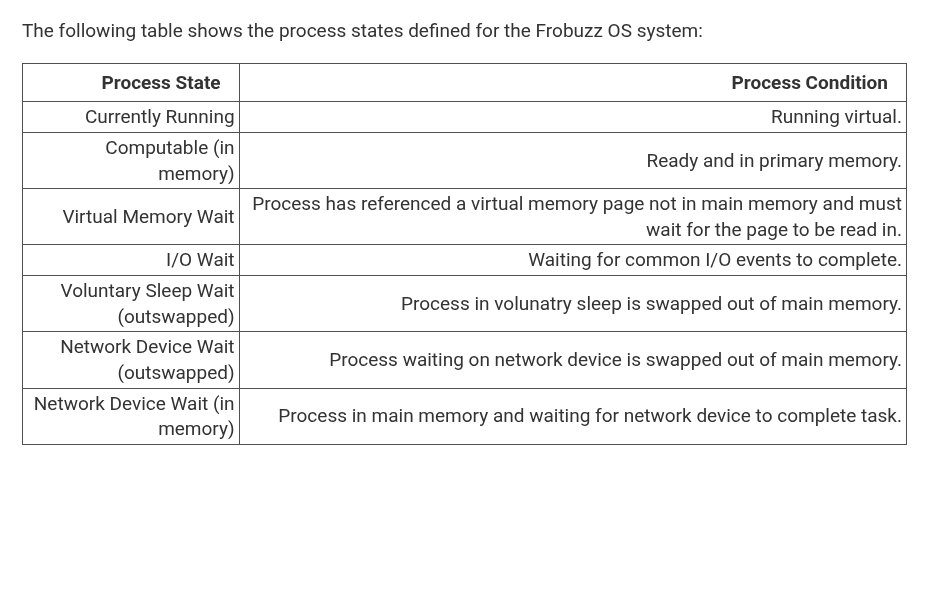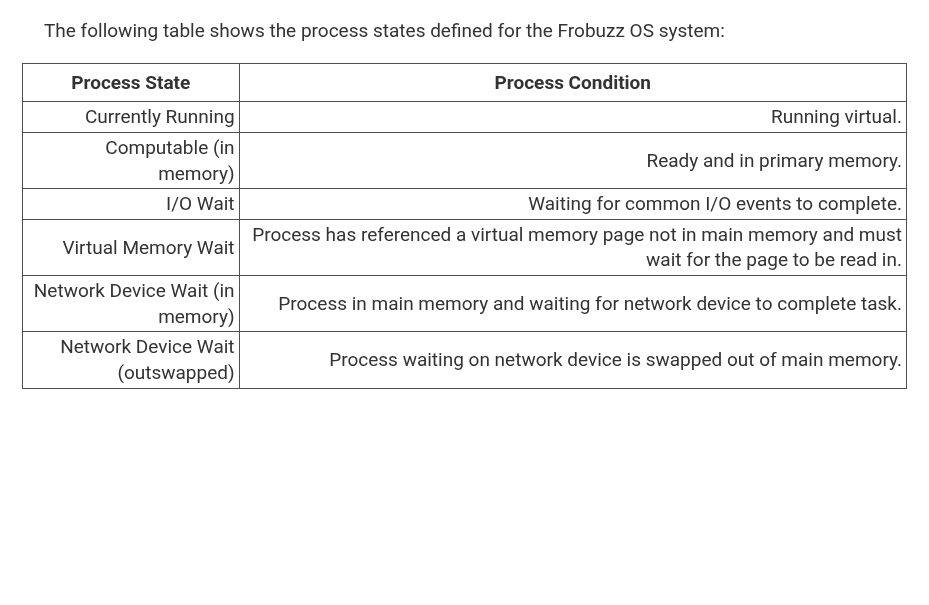--- a/index.html
+++ b/index.html
@@ -11,37 +11,35 @@
       font-family: -apple-system, BlinkMacSystemFont, "Segoe UI", Roboto, "Helvetica Neue", Arial, sans-serif;
       font-size: 19px;
       color: #333;
       padding: 18px 22px;
       background: #fff;
       width: 929px;
     }
     .intro {
       margin-bottom: 18px;
       line-height: 1.4;
-      margin-left: 22px;
     }
     table {
       border-collapse: collapse;
       width: 100%;
       table-layout: fixed;
     }
     th, td {
       border: 1px solid #505050;
       padding: 2px 4px;
       vertical-align: middle;
       text-align: right;
       line-height: 1.35;
     }
     th {
       font-weight: 700;
-      text-align: center;
       padding: 6px 18px;
     }
     col.col-state { width: 24.5%; }
     col.col-cond  { width: 75.5%; }
   </style>
 </head>
 <body>
 
 <p class="intro">The following table shows the process states defined for the Frobuzz OS system:</p>
 
@@ -59,29 +57,33 @@
   <tbody>
     <tr>
       <td>Currently Running</td>
       <td>Running virtual.</td>
     </tr>
     <tr>
       <td>Computable (in memory)</td>
       <td>Ready and in primary memory.</td>
     </tr>
     <tr>
+      <td>Virtual Memory Wait</td>
+      <td>Process has referenced a virtual memory page not in main memory and must wait for the page to be read in.</td>
+    </tr>
+    <tr>
       <td>I/O Wait</td>
       <td>Waiting for common I/O events to complete.</td>
     </tr>
     <tr>
-      <td>Virtual Memory Wait</td>
-      <td>Process has referenced a virtual memory page not in main memory and must wait for the page to be read in.</td>
+      <td>Voluntary Sleep Wait (outswapped)</td>
+      <td>Process in volunatry sleep is swapped out of main memory.</td>
+    </tr>
+    <tr>
+      <td>Network Device Wait (outswapped)</td>
+      <td>Process waiting on network device is swapped out of main memory.</td>
     </tr>
     <tr>
       <td>Network Device Wait (in memory)</td>
       <td>Process in main memory and waiting for network device to complete task.</td>
     </tr>
-    <tr>
-      <td>Network Device Wait (outswapped)</td>
-      <td>Process waiting on network device is swapped out of main memory.</td>
-    </tr>
   </tbody>
 </table>
 
 </body></html>

